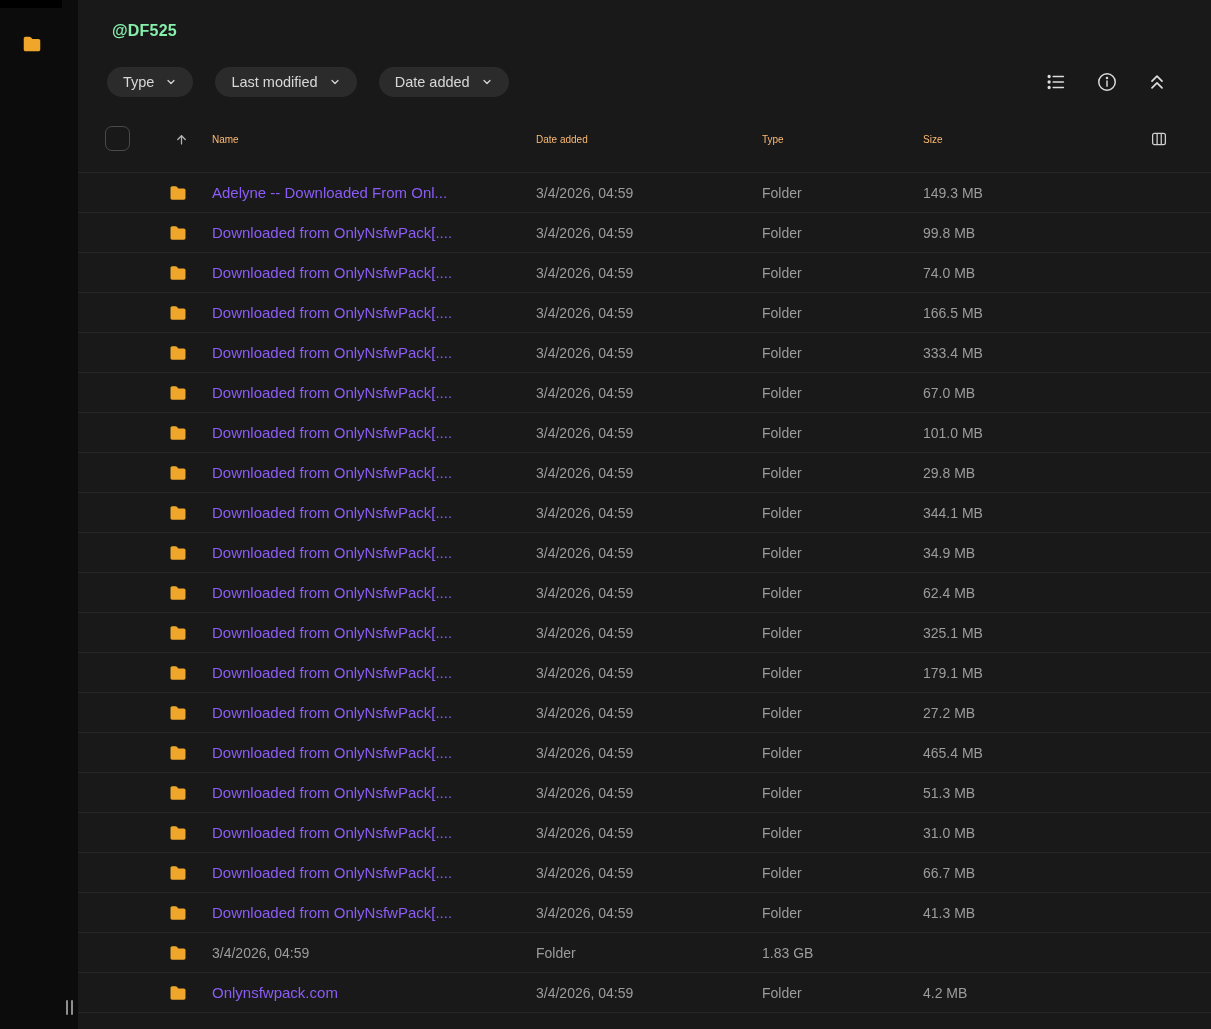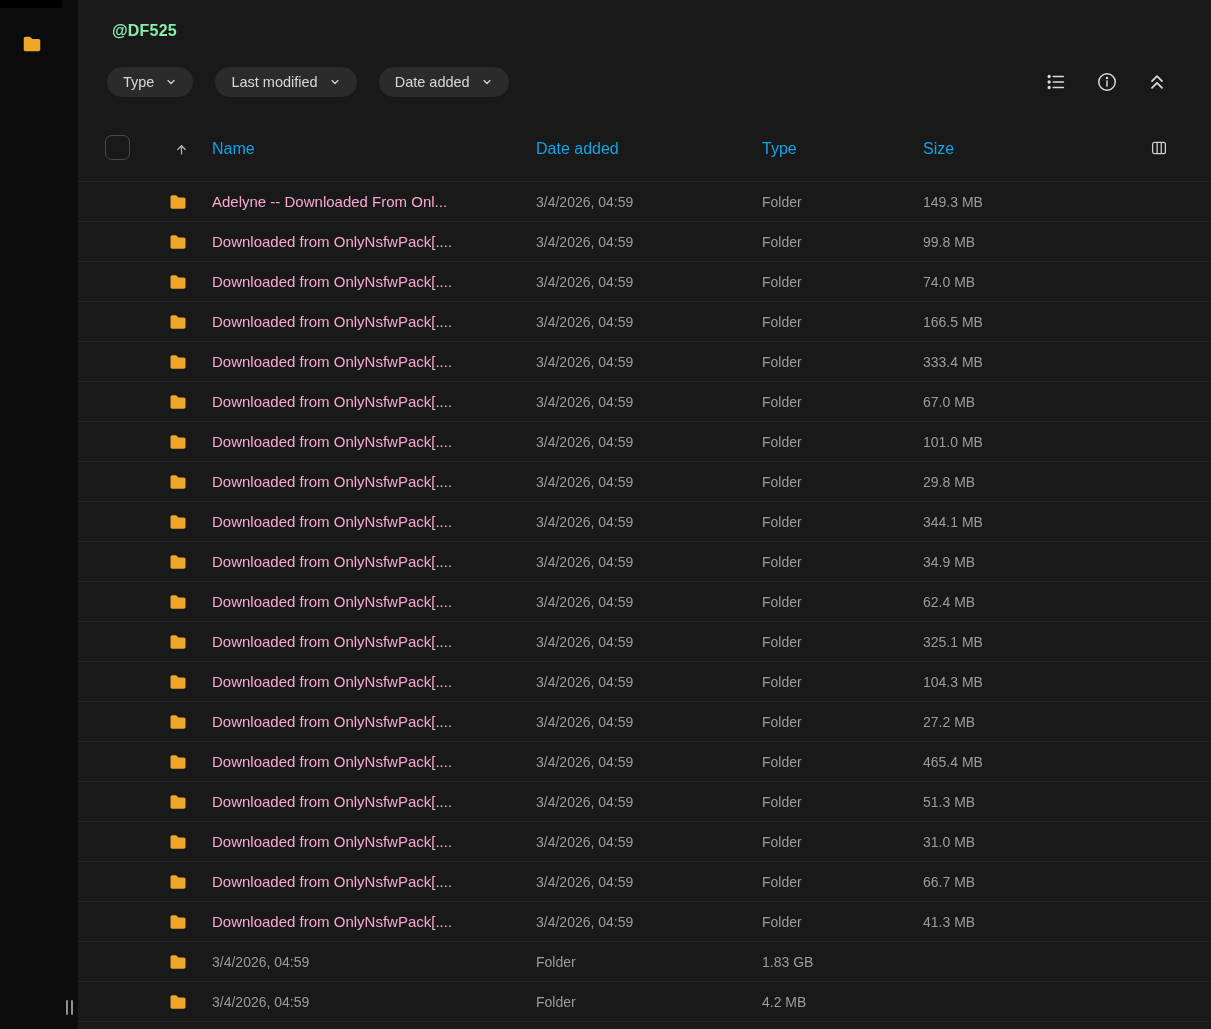--- a/index.html
+++ b/index.html
@@ -43,42 +43,42 @@
   }
   .chip svg { flex-shrink:0; }
   .toolbar { margin-left:auto; display:flex; align-items:center; gap:29px; }
   .icon-btn {
     background:none; border:none; padding:0; margin:0;
     display:flex; align-items:center; cursor:pointer; color:#dcdcdc;
   }
 
   
   .table-header {
-    position:relative; margin-top:38px; height:26px; padding-left:27px;
+    position:relative; margin-top:29px; height:26px; padding-left:27px;
     display:grid; grid-template-columns:63px 44px 324px 226px 161px 1fr;
-    align-items:center; color:#0ea5e9; font-size:16px;
+    align-items:center; color:#fdba74; font-size:10px;
   }
   .checkbox {
     width:25px; height:25px; border:1.5px solid #4a4a4a; border-radius:7px;
     background:transparent; cursor:pointer; padding:0;
   }
   .sort-arrow { display:flex; align-items:center; margin-left:6px; color:#b5b5b5; }
   .col-label { cursor:pointer; }
   .columns-btn { position:absolute; right:43px; top:50%; transform:translateY(-50%); color:#cfcfcf; }
 
   
   .file-list { margin-top:20px; border-top:1px solid #262626; }
   .file-row {
     display:grid; grid-template-columns:63px 44px 324px 226px 161px 1fr;
     padding-left:27px; height:40px; align-items:center;
     border-bottom:1px solid #262626; cursor:pointer;
   }
   .cell-icon { display:flex; align-items:center; }
   .cell-name {
-    color:#f9a8d4; font-size:15px;
+    color:#8b5cf6; font-size:15px;
     white-space:nowrap; overflow:hidden; padding-right:16px;
   }
   .cell-date, .cell-type, .cell-size { color:#9c9c9c; font-size:14px; white-space:nowrap; }
 </style>
 </head>
 <body>
 
 <div class="app">
 
   <aside class="sidebar">
@@ -342,21 +342,21 @@
   <div class="file-row">
     <div class="cell-check"></div>
     <div class="cell-icon">
       <svg width="20" height="20" viewBox="0 0 24 24" fill="#EFA62B">
         <path d="M3 6c0-1.1.9-2 2-2h4.2c.53 0 1.04.21 1.41.59L12.5 6.5H19c1.1 0 2 .9 2 2V18c0 1.1-.9 2-2 2H5c-1.1 0-2-.9-2-2V6z"></path>
       </svg>
     </div>
     <div class="cell-name">Downloaded from OnlyNsfwPack[....</div>
     <div class="cell-date">3/4/2026, 04:59</div>
     <div class="cell-type">Folder</div>
-    <div class="cell-size">104.3 MB</div>
+    <div class="cell-size">179.1 MB</div>
   </div>
 
   <div class="file-row">
     <div class="cell-check"></div>
     <div class="cell-icon">
       <svg width="20" height="20" viewBox="0 0 24 24" fill="#EFA62B">
         <path d="M3 6c0-1.1.9-2 2-2h4.2c.53 0 1.04.21 1.41.59L12.5 6.5H19c1.1 0 2 .9 2 2V18c0 1.1-.9 2-2 2H5c-1.1 0-2-.9-2-2V6z"></path>
       </svg>
     </div>
     <div class="cell-name">Downloaded from OnlyNsfwPack[....</div>
@@ -442,20 +442,21 @@
     <div class="cell-size">1.83 GB</div>
   </div>
 
   <div class="file-row">
     <div class="cell-check"></div>
     <div class="cell-icon">
       <svg width="20" height="20" viewBox="0 0 24 24" fill="#EFA62B">
         <path d="M3 6c0-1.1.9-2 2-2h4.2c.53 0 1.04.21 1.41.59L12.5 6.5H19c1.1 0 2 .9 2 2V18c0 1.1-.9 2-2 2H5c-1.1 0-2-.9-2-2V6z"></path>
       </svg>
     </div>
+    <div class="cell-name">Onlynsfwpack.com</div>
     <div class="cell-date">3/4/2026, 04:59</div>
     <div class="cell-type">Folder</div>
     <div class="cell-size">4.2 MB</div>
   </div>
 </div>
 
   </main>
 </div>
 
 </body></html>

